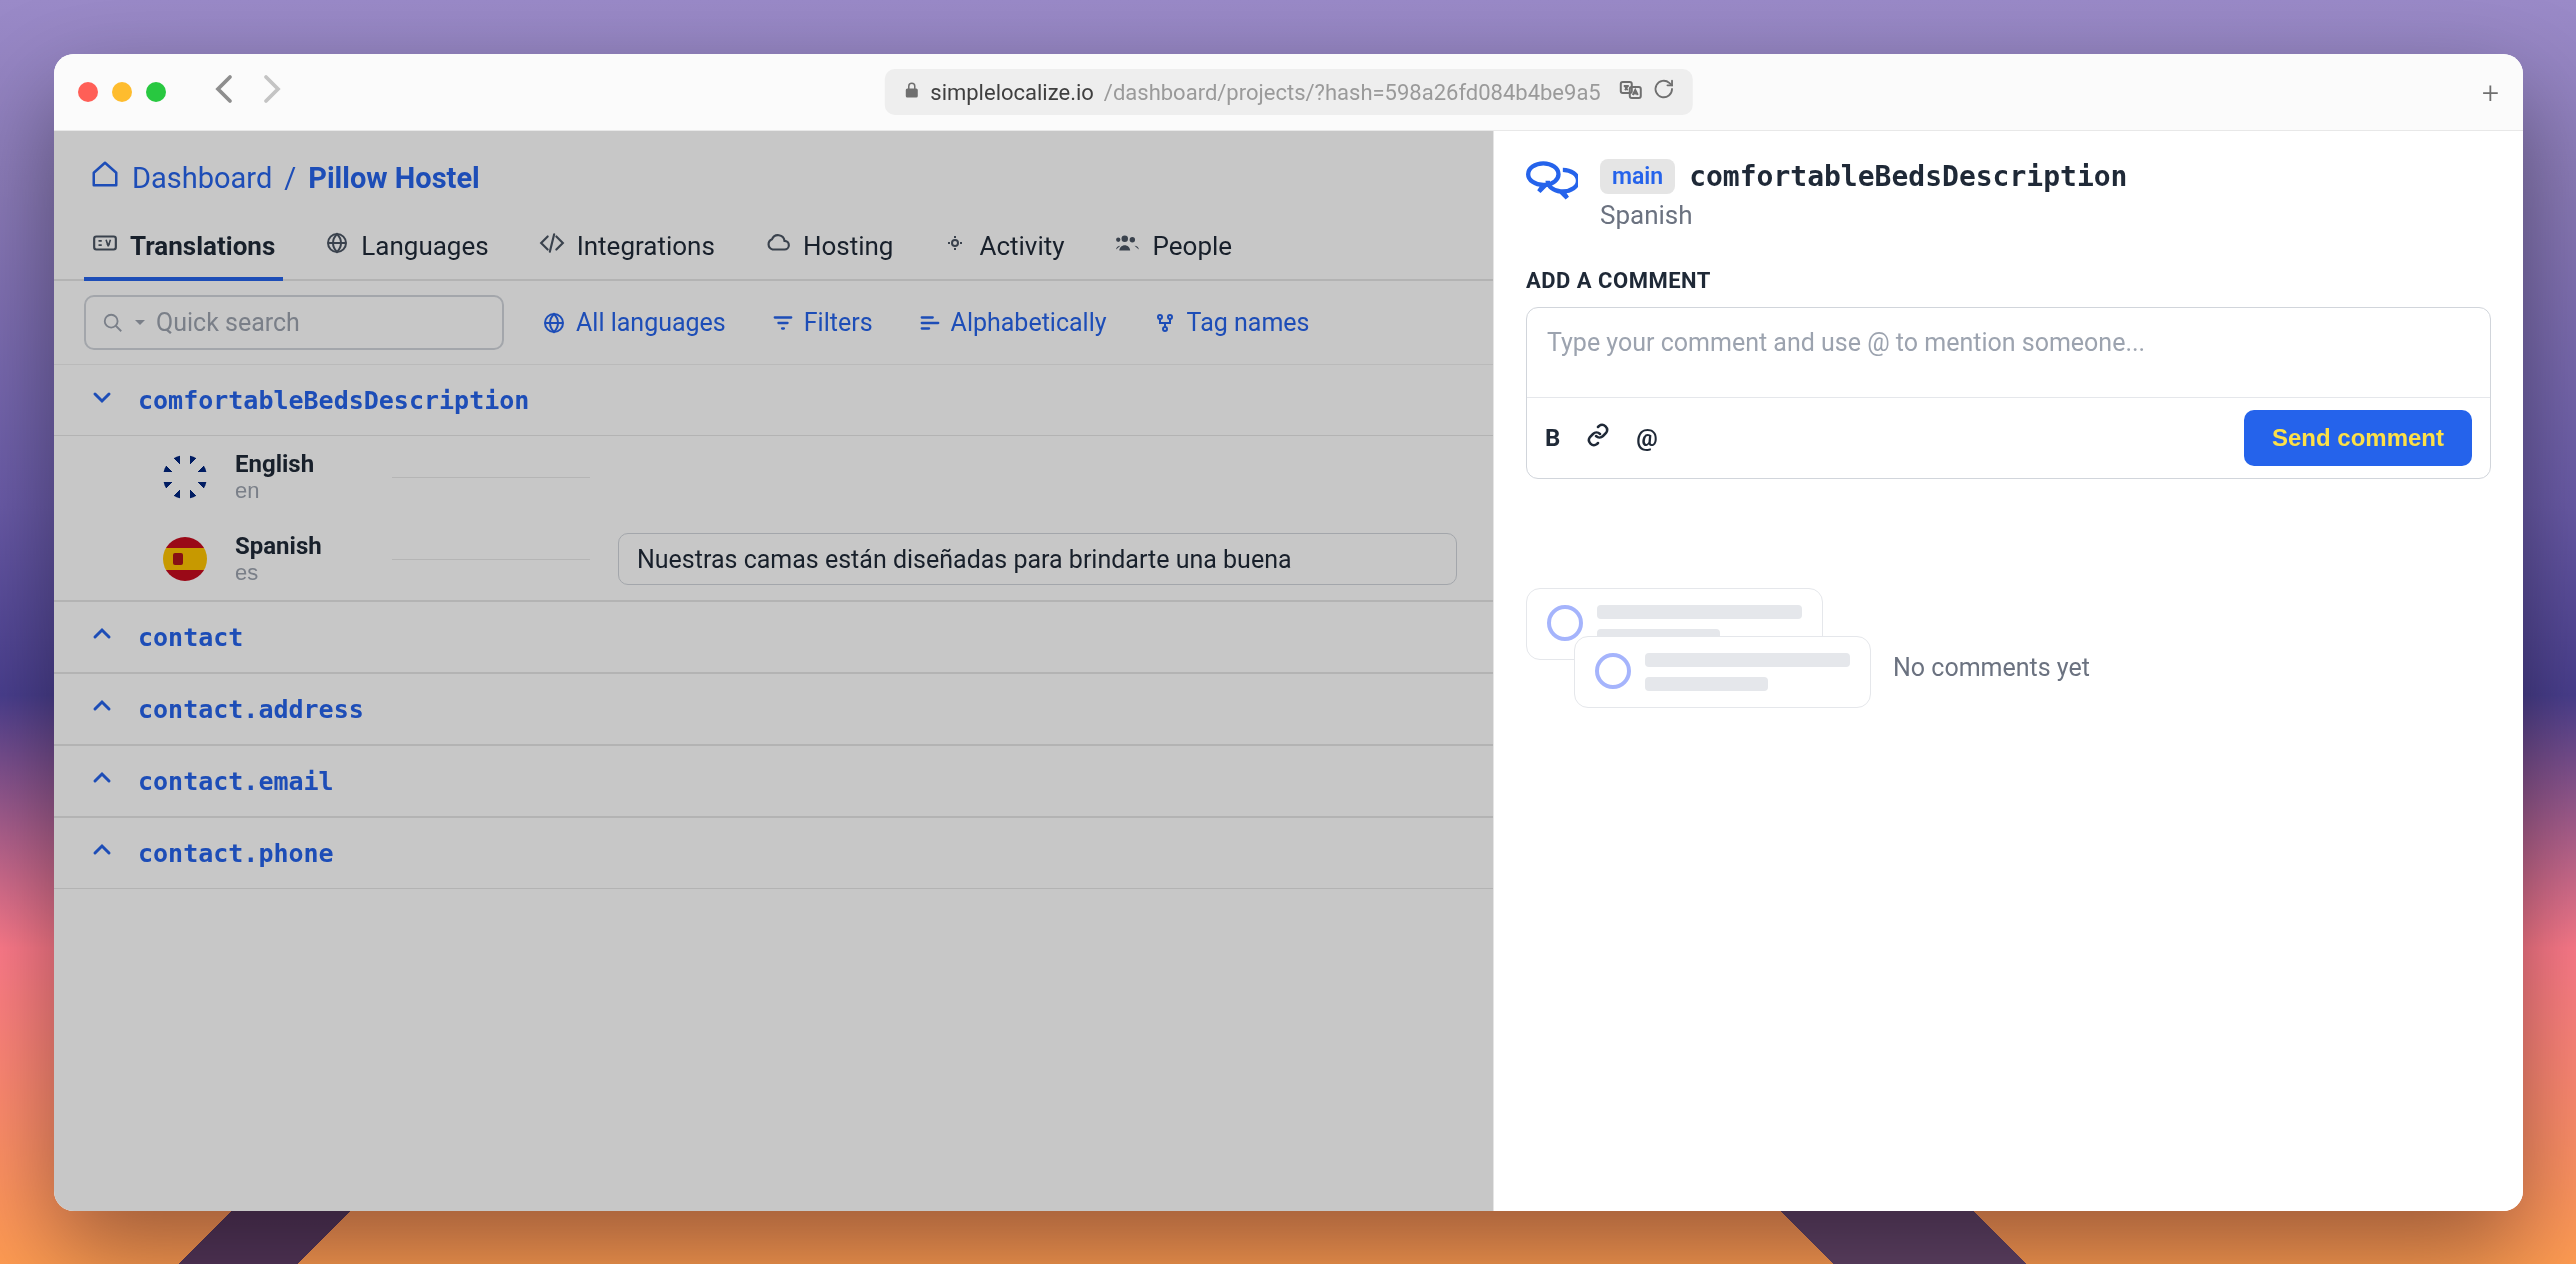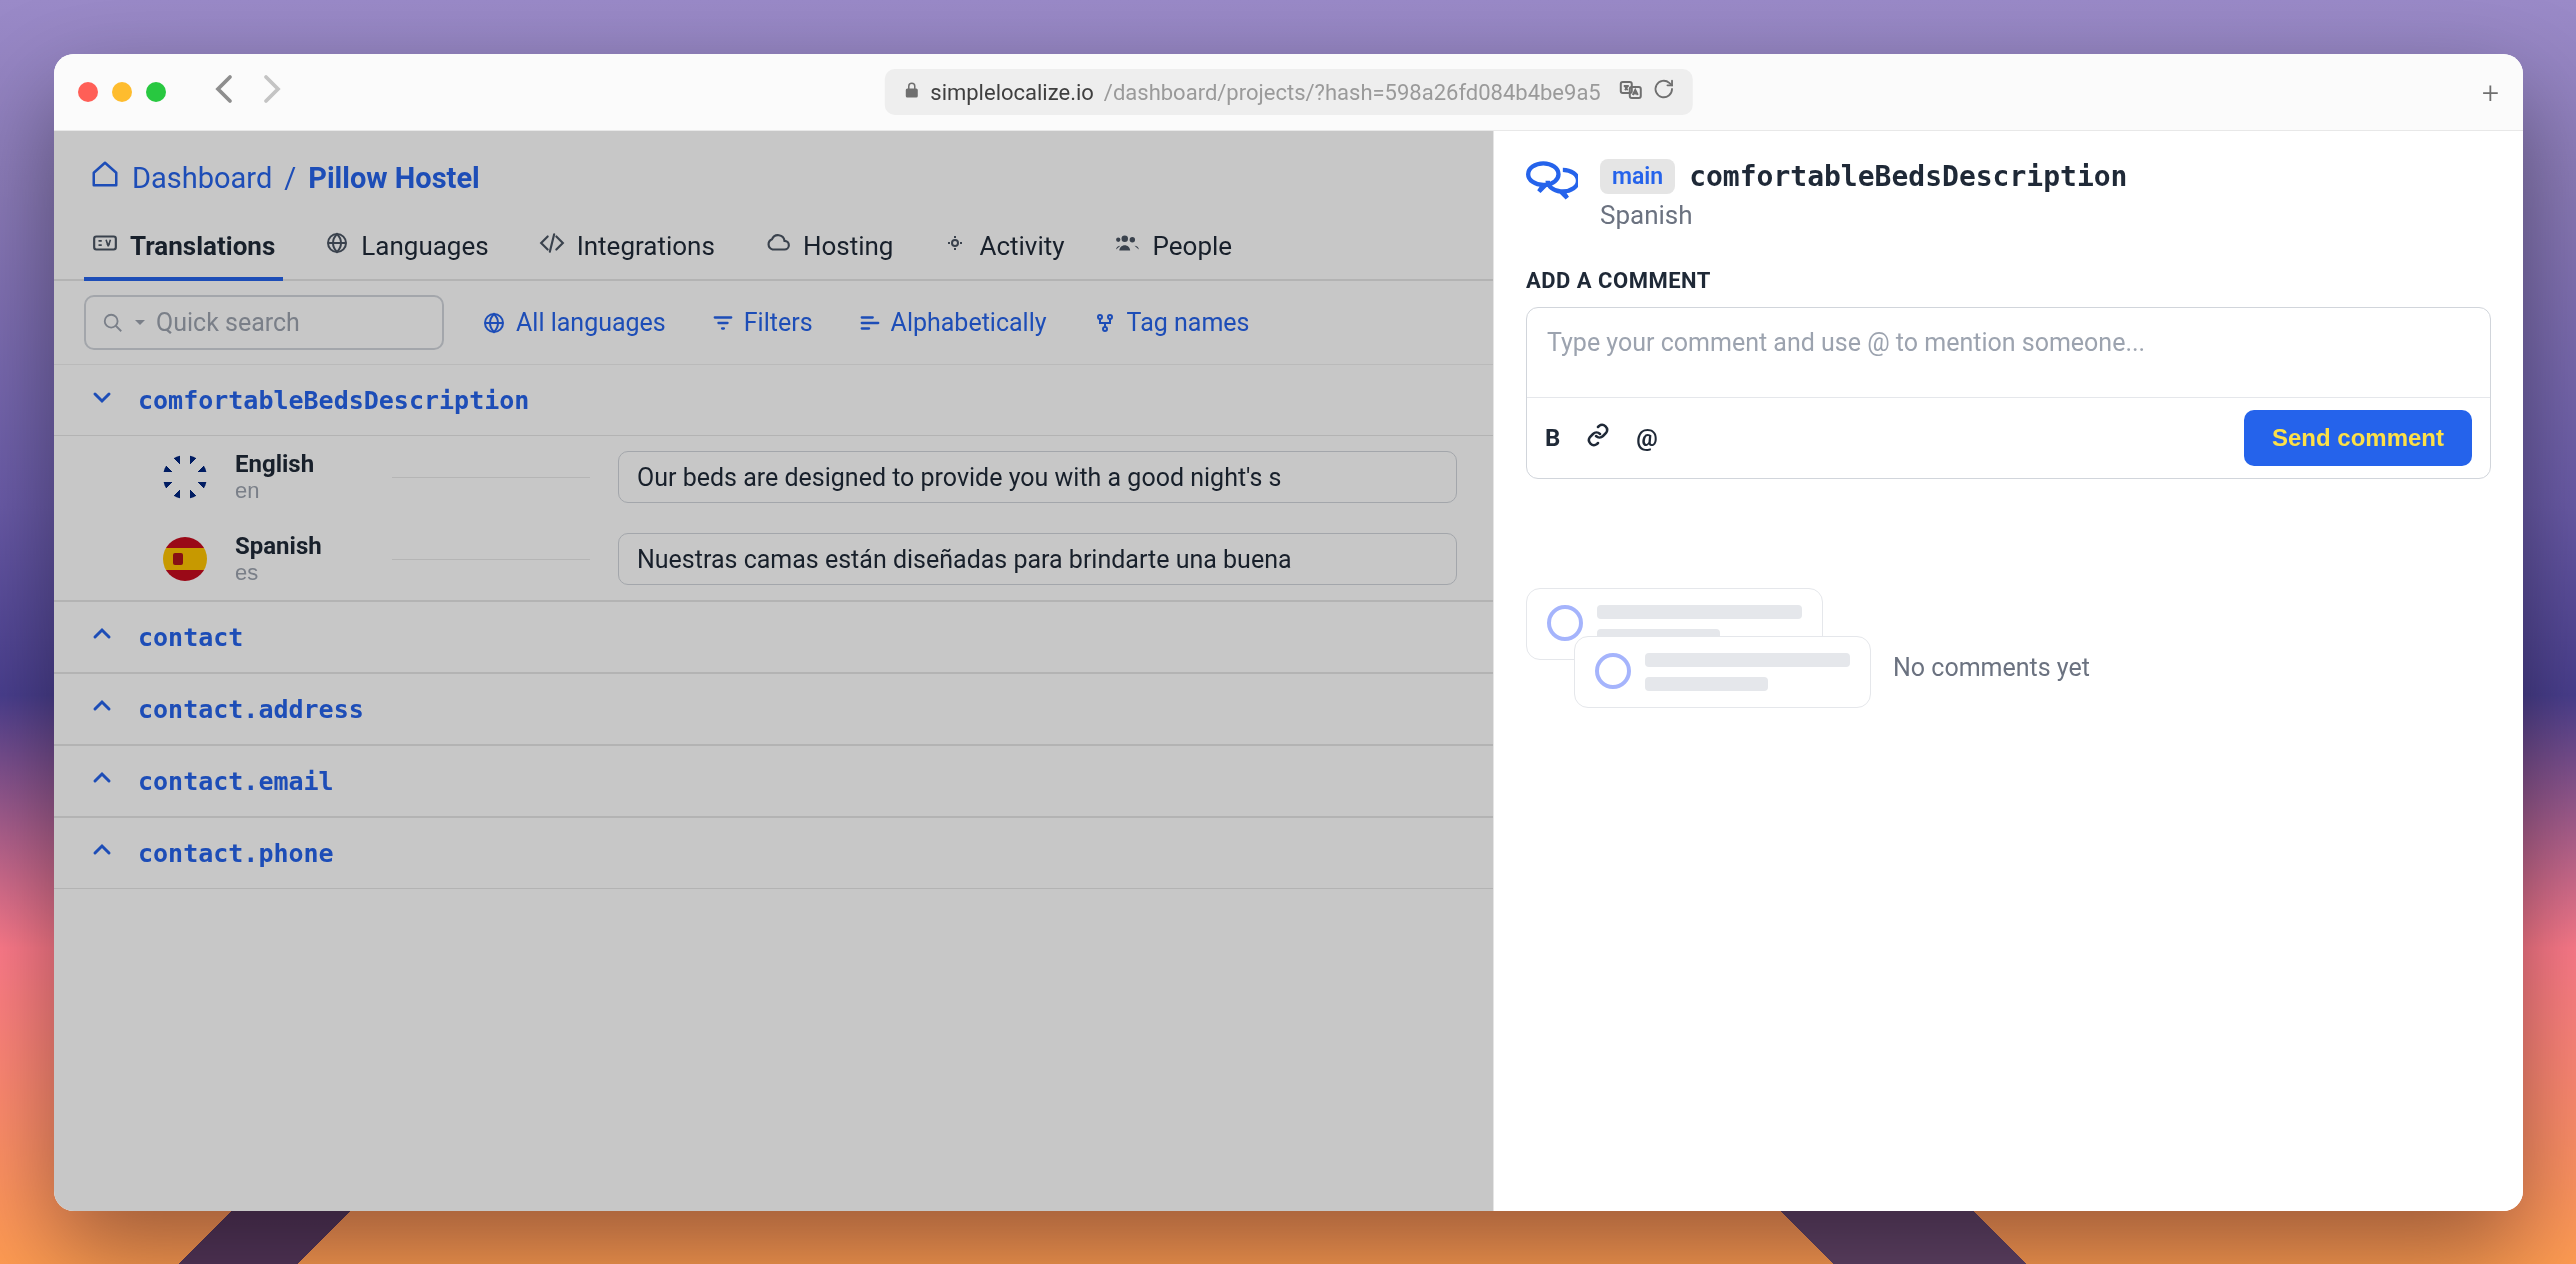--- a/index.html
+++ b/index.html
@@ -216,21 +216,21 @@
 }
 
 .search-box {
   display: flex;
   align-items: center;
   border: 2px solid #d1d5db;
   border-radius: 10px;
   height: 55px;
   padding: 0 16px;
   gap: 10px;
-  width: 360px;
+  width: 420px;
   font-size: 25px;
   color: #9ca3af;
   background: #fff;
 }
 
 .filter-btn {
   display: flex;
   align-items: center;
   gap: 10px;
   color: #2563eb;
@@ -680,23 +680,20 @@
           </div>
 
           <div class="translation-entries">
             <div class="translation-entry">
               <div class="flag flag-uk"></div>
               <div class="lang-label">
                 <div class="lang-name">English</div>
                 <div class="lang-code">en</div>
               </div>
               <div class="trans-divider"></div>
-              <div class="trans-input">
-                <span>Our beds are designed to provide you with a good night's s</span>
-              </div>
             </div>
             <div class="translation-entry">
               <div class="flag flag-es"></div>
               <div class="lang-label">
                 <div class="lang-name">Spanish</div>
                 <div class="lang-code">es</div>
               </div>
               <div class="trans-divider"></div>
               <div class="trans-input">
                 <span>Nuestras camas están diseñadas para brindarte una buena</span>

